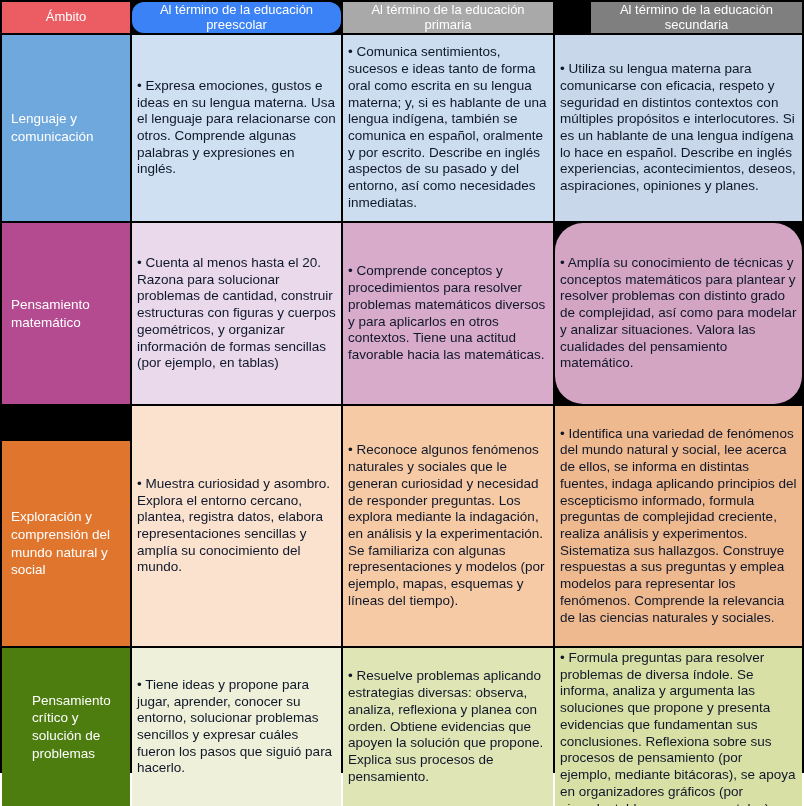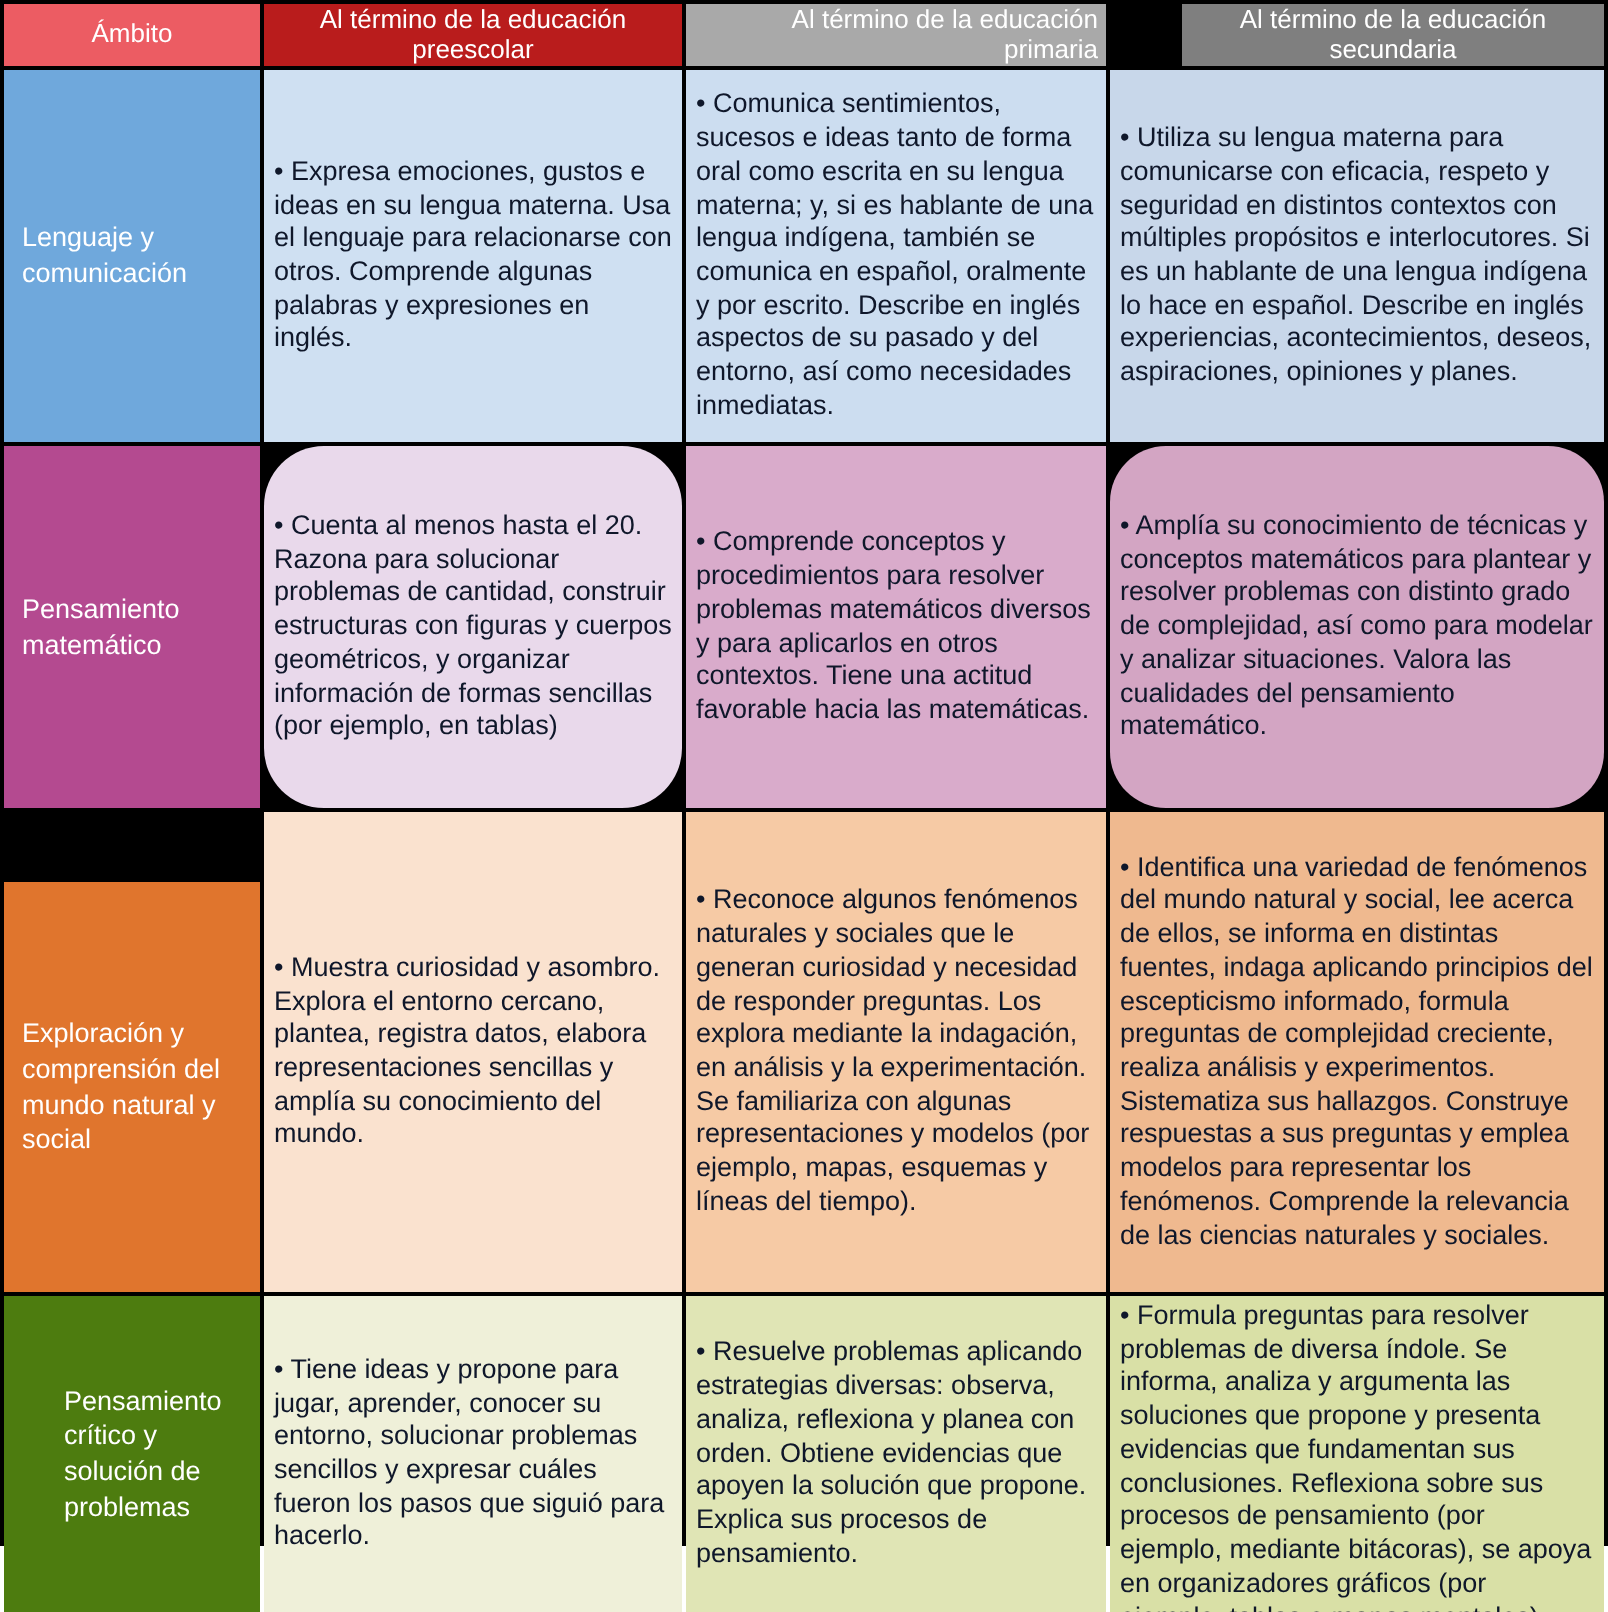--- a/index.html
+++ b/index.html
@@ -46,37 +46,37 @@
   }
   .content p{margin:0;}
   .align-top{align-items:flex-start;}
 </style>
 </head>
 <body>
 
 <div class="table">
 
   <div class="cell hcell" style="background-color: rgb(236, 92, 99);">Ámbito</div>
-  <div class="cell hcell" style="background-color: #b91c1c;">Al término de la educación preescolar</div>
-  <div class="cell hcell" style="background-color: rgb(169, 169, 169); text-align: right;">Al término de la educación primaria</div>
+  <div class="cell hcell" style="background-color: #3b82f6; border-radius: 12px;">Al término de la educación preescolar</div>
+  <div class="cell hcell" style="background-color: rgb(169, 169, 169);">Al término de la educación primaria</div>
   <div class="cell hcell" style="background-color: rgb(127, 127, 127); margin-left: 36px;">Al término de la educación secundaria</div>
 
   <div class="cell leader" style="background-color: rgb(111, 168, 220);">Lenguaje y comunicación</div>
   <div class="cell content" style="background-color: rgb(207, 224, 242);">
     <p>• Expresa emociones, gustos e ideas en su lengua materna. Usa el lenguaje para relacionarse con otros. Comprende algunas palabras y expresiones en inglés.</p>
   </div>
   <div class="cell content" style="background-color: rgb(204, 221, 240);">
     <p>• Comunica sentimientos, sucesos e ideas tanto de forma oral como escrita en su lengua materna; y, si es hablante de una lengua indígena, también se comunica en español, oralmente y por escrito. Describe en inglés aspectos de su pasado y del entorno, así como necesidades inmediatas.</p>
   </div>
   <div class="cell content" style="background-color: rgb(200, 215, 234);">
     <p>• Utiliza su lengua materna para comunicarse con eficacia, respeto y seguridad en distintos contextos con múltiples propósitos e interlocutores. Si es un hablante de una lengua indígena lo hace en español. Describe en inglés experiencias, acontecimientos, deseos, aspiraciones, opiniones y planes.</p>
   </div>
 
   <div class="cell leader" style="background-color: rgb(180, 74, 144);">Pensamiento matemático</div>
-  <div class="cell content" style="background-color: rgb(233, 217, 235); border-radius: 30px;">
+  <div class="cell content" style="background-color: rgb(233, 217, 235);">
     <p>• Cuenta al menos hasta el 20. Razona para solucionar problemas de cantidad, construir estructuras con figuras y cuerpos geométricos, y organizar información de formas sencillas (por ejemplo, en tablas)</p>
   </div>
   <div class="cell content" style="background-color: rgb(217, 171, 203);">
     <p>• Comprende conceptos y procedimientos para resolver problemas matemáticos diversos y para aplicarlos en otros contextos. Tiene una actitud favorable hacia las matemáticas.</p>
   </div>
   <div class="cell content" style="background-color: rgb(211, 165, 195); border-radius: 28px;">
     <p>• Amplía su conocimiento de técnicas y conceptos matemáticos para plantear y resolver problemas con distinto grado de complejidad, así como para modelar y analizar situaciones. Valora las cualidades del pensamiento matemático.</p>
   </div>
 
   <div class="cell leader" style="background-color: rgb(224, 117, 45); margin-top: 35px;">Exploración y comprensión del mundo natural y social</div>

